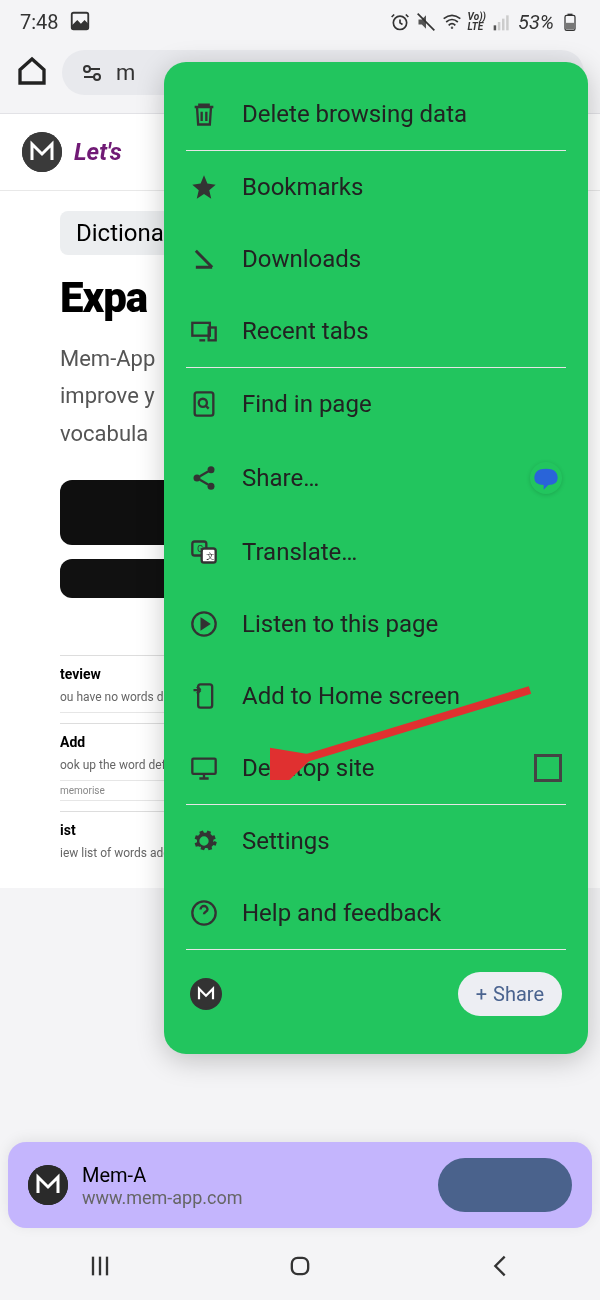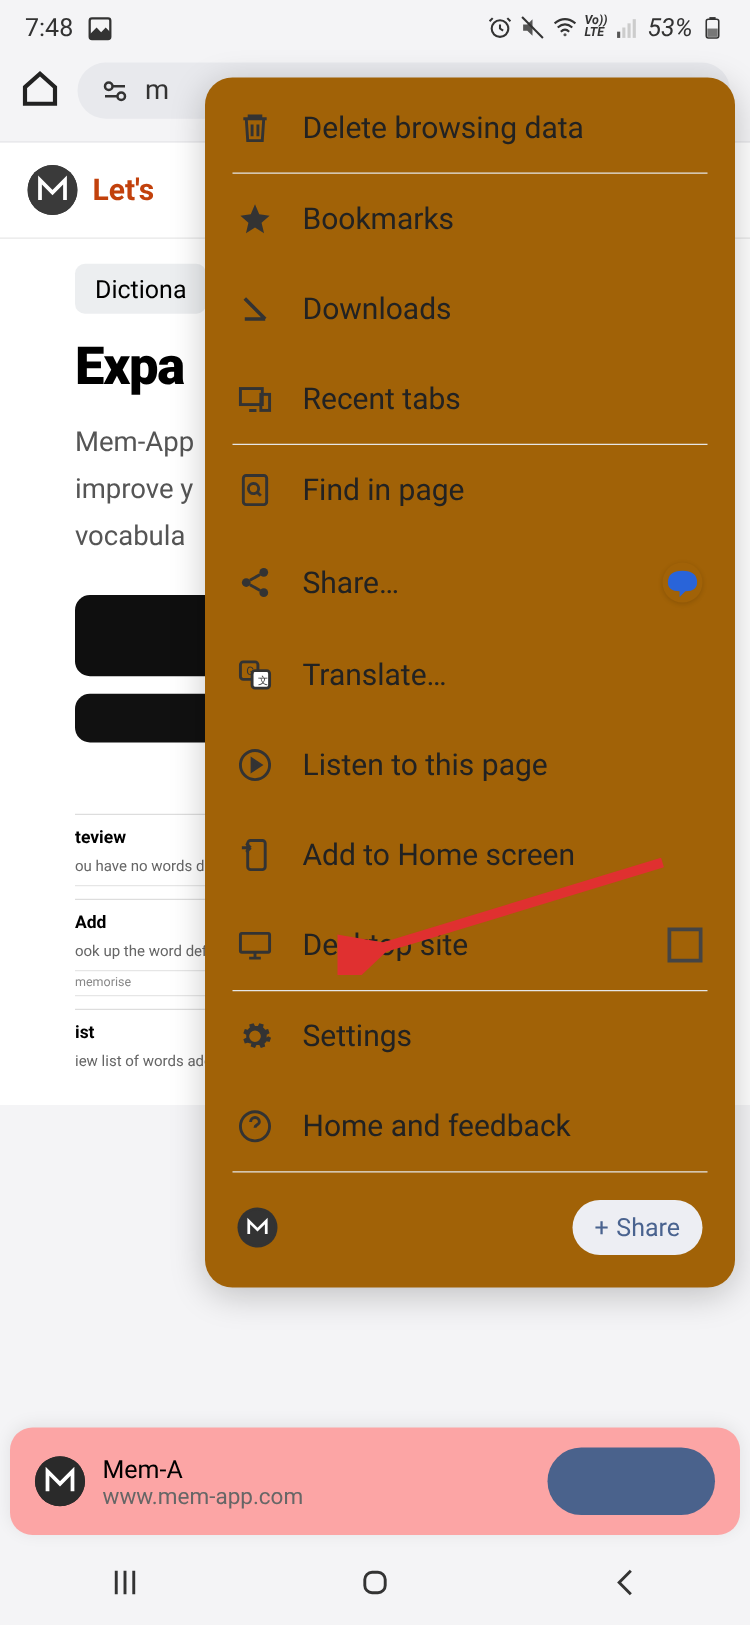--- a/index.html
+++ b/index.html
@@ -5,21 +5,21 @@
     * { margin: 0; padding: 0; box-sizing: border-box; }
     body {
       width: 600px; height: 1300px;
       font-family: -apple-system, Roboto, sans-serif;
       background: #f4f4f6; position: relative; overflow: hidden;
     }
     .status-bar {
       display: flex; justify-content: space-between; align-items: center;
       padding: 10px 20px; font-size: 20px; color: #333;
     }
-    .status-left { display: flex; align-items: flex-end; gap: 10px; }
+    .status-left { display: flex; align-items: flex-start; gap: 10px; }
     .status-right { display: flex; align-items: center; gap: 6px; font-style: italic; }
     .status-right svg { width: 20px; height: 20px; fill: #555; }
     .battery-txt { font-size: 20px; }
 
     .addr-bar {
       display: flex; align-items: center; gap: 14px;
       padding: 6px 16px 14px;
     }
     .home-icon svg { width: 32px; height: 32px; }
     .url-pill {
@@ -36,46 +36,46 @@
       display: flex; align-items: center; gap: 12px;
       padding: 18px 22px; border-bottom: 1px solid #e8e8e8;
     }
     .logo-m {
       width: 40px; height: 40px; border-radius: 20px;
       background: #3b3b3b; display: flex; align-items: center; justify-content: center;
       color: #fff; font-weight: bold; font-size: 24px;
       filter: blur(0.5px);
     }
     .logo-m svg { width: 40px; height: 40px; }
-    .page-title { font-size: 24px; font-weight: 700; color: #c2410c; }
+    .page-title { font-size: 24px; font-weight: 700; color: #701a75; font-style: italic; }
 
     .page-body { padding: 20px 38px 20px 60px; }
     .pill {
       display: inline-block; background: #eceef0; border-radius: 8px;
-      padding: 8px 16px; font-size: 20px; margin-bottom: 18px;
+      padding: 8px 16px; font-size: 24px; margin-bottom: 18px;
     }
     .hero-h {
       font-size: 42px; font-weight: 900; letter-spacing: -1px;
       margin-bottom: 18px;
     }
     .hero-p { font-size: 22px; color: #555; line-height: 1.7; margin-bottom: 28px; }
     .btn-black {
       background: #0f0f0f; color: #fff; border-radius: 12px;
       padding: 20px; text-align: center; font-size: 22px; margin-bottom: 14px;
     }
     .btn-black2 { background: #111; color:#fff; border-radius: 12px; padding: 10px; margin-bottom: 20px; }
     .welcome { text-align: center; font-size: 16px; font-weight: 700; margin: 12px 0 18px; }
     .section-h { font-size: 14px; font-weight: 700; border-top: 1px solid #ddd; padding-top: 10px; }
     .section-p { font-size: 12px; color: #666; padding: 8px 0; border-bottom: 1px solid #e6e6e6; }
     .small { font-size: 10px; color: #888; padding: 4px 0; border-bottom: 1px solid #e6e6e6; }
 
     
     .install-bar {
       position: absolute; left: 8px; right: 8px; bottom: 72px;
-      background: #fca5a5; border-radius: 18px; padding: 16px 20px;
+      background: #c4b5fd; border-radius: 18px; padding: 16px 20px;
       display: flex; align-items: center; gap: 14px;
       box-shadow: 0 -2px 14px rgba(0,0,0,.08);
     }
     .install-logo { width: 40px; height: 40px; border-radius: 20px; background: #222; display:flex;align-items:center;justify-content:center; }
     .install-txt { flex: 1; font-size: 20px; }
     .install-sub { font-size: 18px; color: #666; }
     .install-btn {
       background: #4a628c; color:#fff; width: 134px; height: 54px;
       border-radius: 28px; display:flex;align-items:center;justify-content:center; font-size: 18px;
     }
@@ -83,23 +83,23 @@
     
     .sysnav {
       position: absolute; bottom: 0; left: 0; right: 0; height: 68px;
       display: flex; justify-content: space-around; align-items: center;
     }
     .sysnav svg { width: 28px; height: 28px; stroke: #333; fill: none; stroke-width: 2; }
 
     
     .menu {
       position: absolute; top: 62px; left: 164px; right: 12px;
-      background: #a16207; border-radius: 22px;
+      background: #22c55e; border-radius: 22px;
       box-shadow: 0 6px 28px rgba(0,0,0,.22);
-      padding: 4px 0;
+      padding: 16px 0;
     }
     .menu-item {
       display: flex; align-items: center; gap: 24px;
       padding: 22px 26px; font-size: 24px; color: #222;
     }
     .menu-item svg { width: 28px; height: 28px; flex-shrink: 0; }
     .menu-sep { height: 1px; background: #e6e6e6; margin: 0 22px; }
     .share-btn {
       width: 32px; height: 32px; border-radius: 16px;
       display:flex;align-items:center;justify-content:center; margin-left:auto;
@@ -328,21 +328,21 @@
     <svg viewBox="0 0 24 24" fill="#333">
         <path d="M12 8a4 4 0 100 8 4 4 0 000-8zm9 4l2 1-1 3-2-.5a8 8 0 01-1.5 1.5l.5 2-3 1-1-2h-2l-1 2-3-1 .5-2A8 8 0 017 16.5L5 17l-1-3 2-1v-2l-2-1 1-3 2 .5A8 8 0 018.5 6L8 4l3-1 1 2h2l1-2 3 1-.5 2A8 8 0 0119 7.5l2-.5 1 3-2 1v2z"></path>
       </svg>
     <span>Settings</span>
   </div>
   <div class="menu-item">
     <svg viewBox="0 0 24 24" fill="none" stroke="#333" stroke-width="2">
         <circle cx="12" cy="12" r="10"></circle>
         <path d="M9 9a3 3 0 116 0c0 2-3 2-3 4 M12 17h.01"></path>
       </svg>
-    <span>Home and feedback</span>
+    <span>Help and feedback</span>
   </div>
   <div class="menu-sep"></div>
   <div class="menu-item">
     <span class="site-logo">
       <svg viewBox="0 0 32 32" width="32" height="32">
           <circle cx="16" cy="16" r="16" fill="#333"></circle>
           <path d="M8 22 L8 10 L16 18 L24 10 L24 22" stroke="#fff" stroke-width="2.5" fill="none"></path>
         </svg>
     </span>
     <span class="follow-pill">

